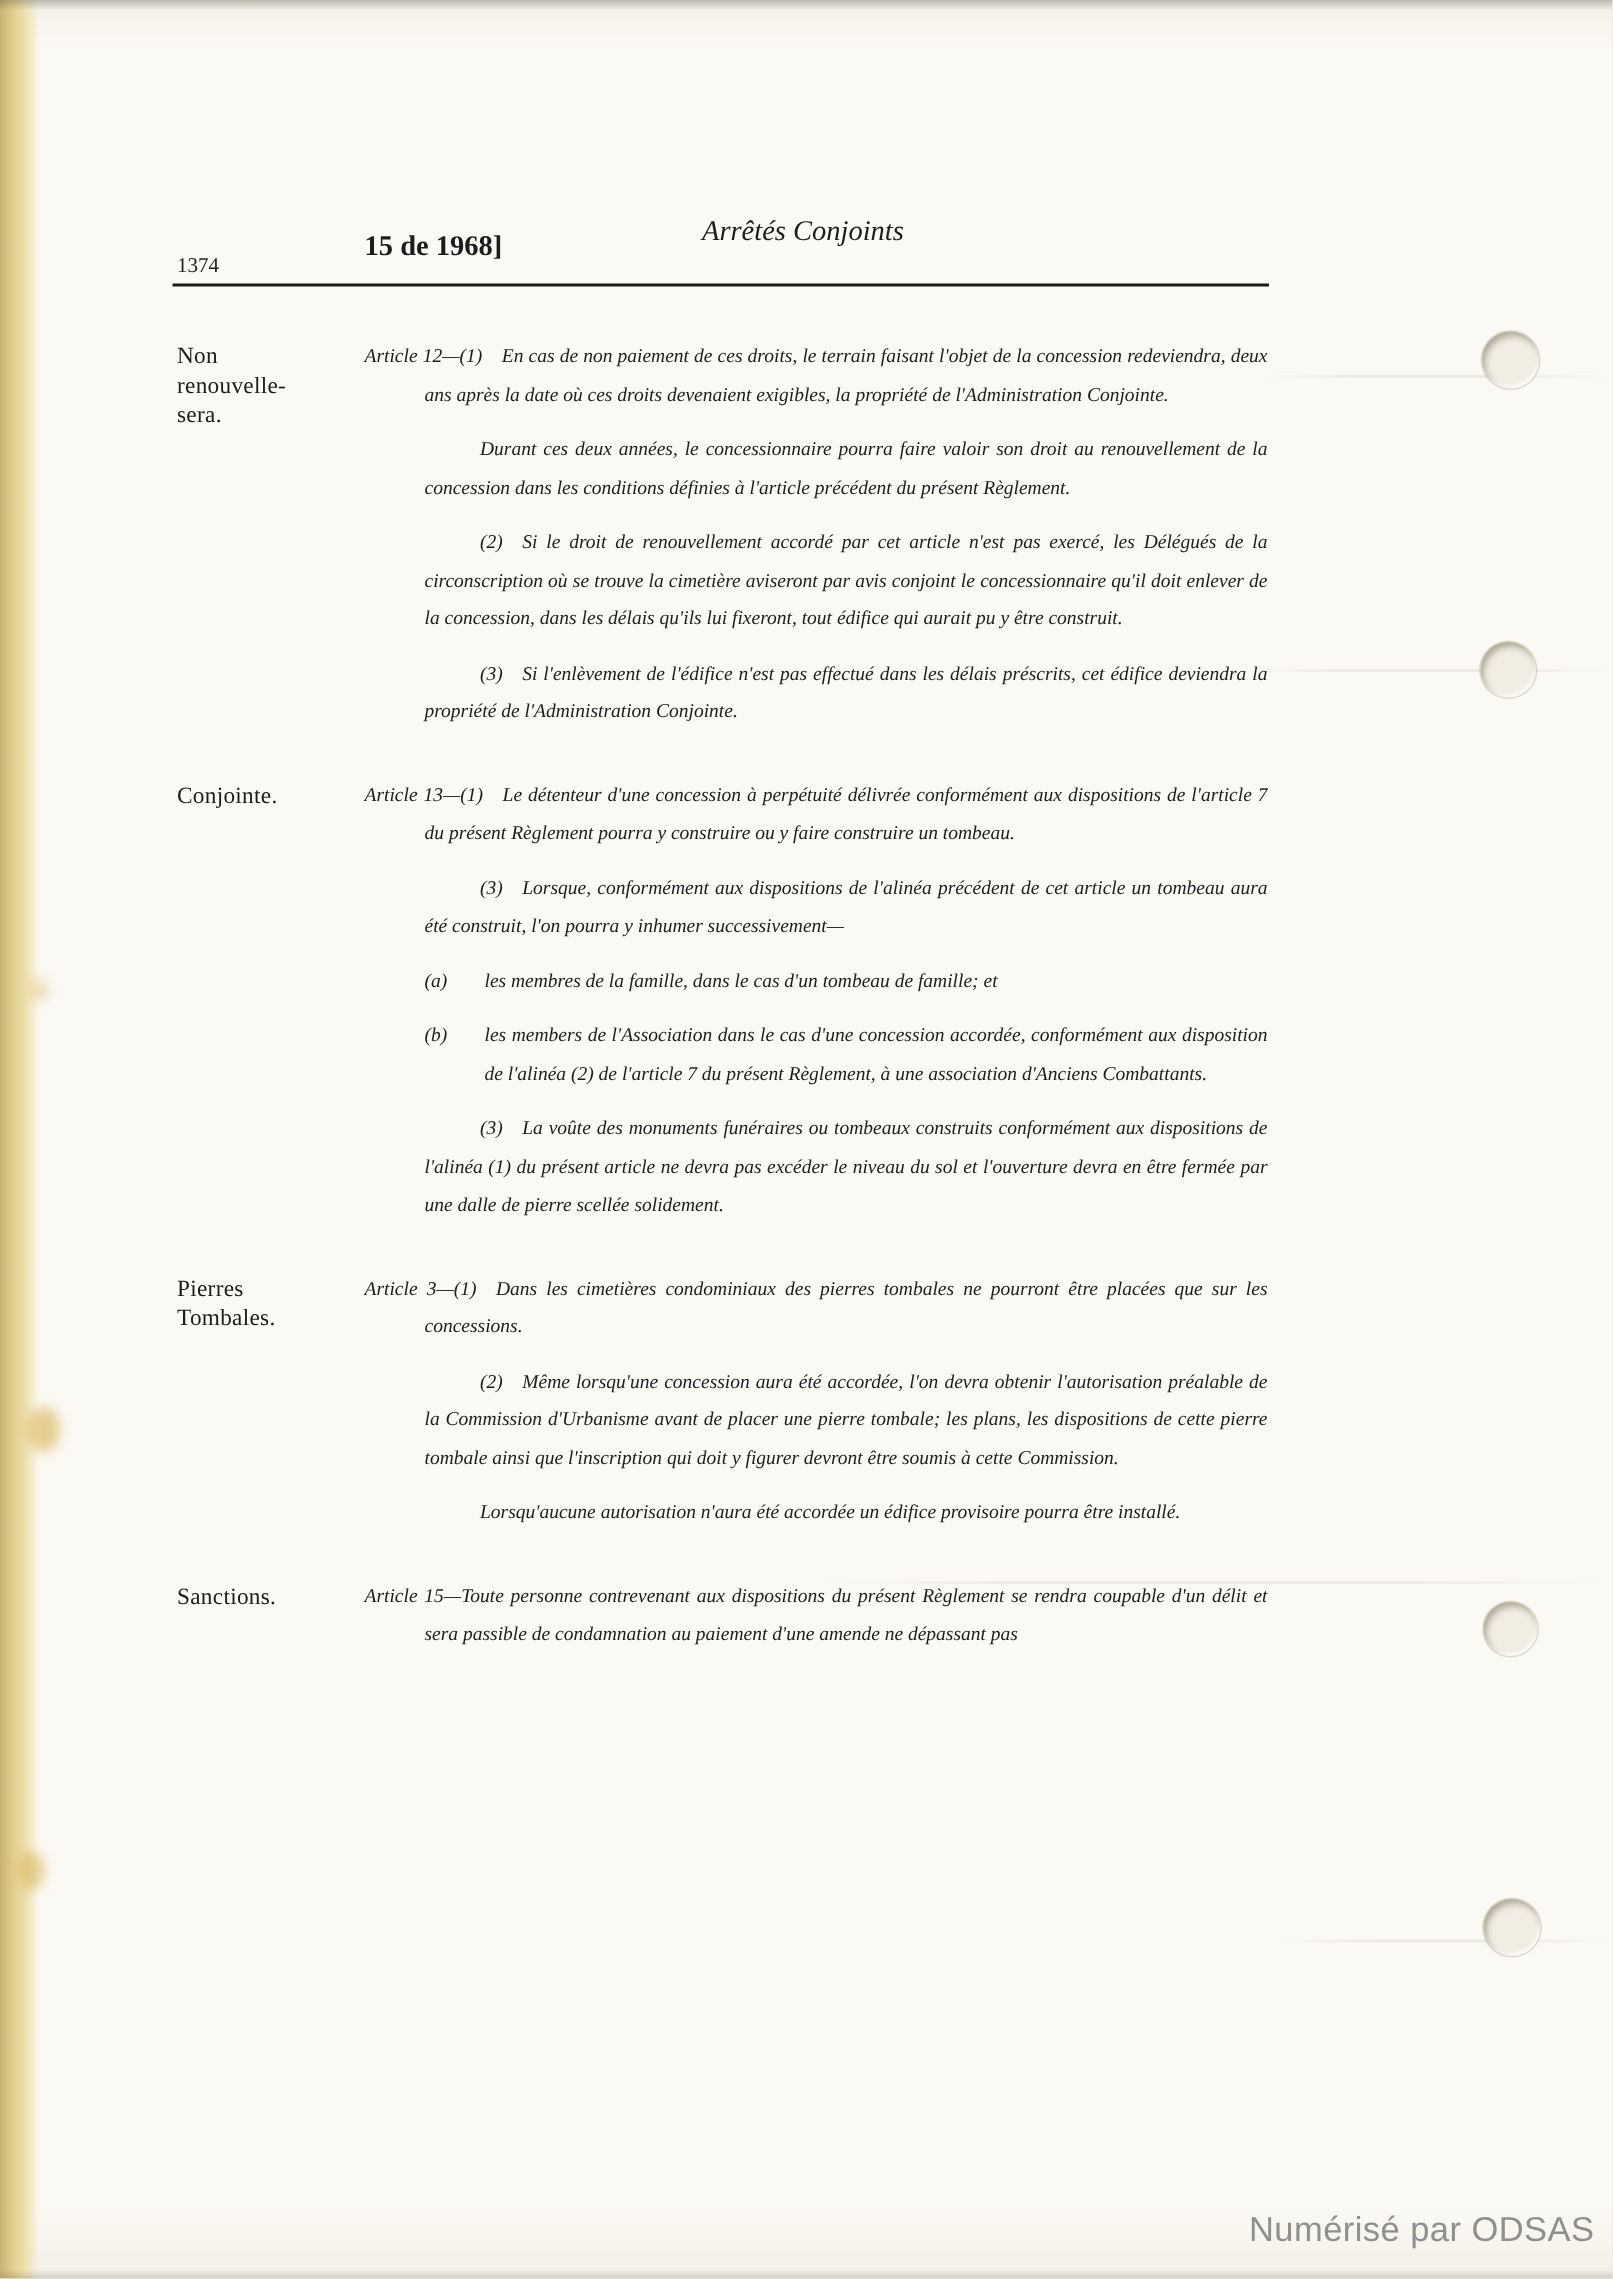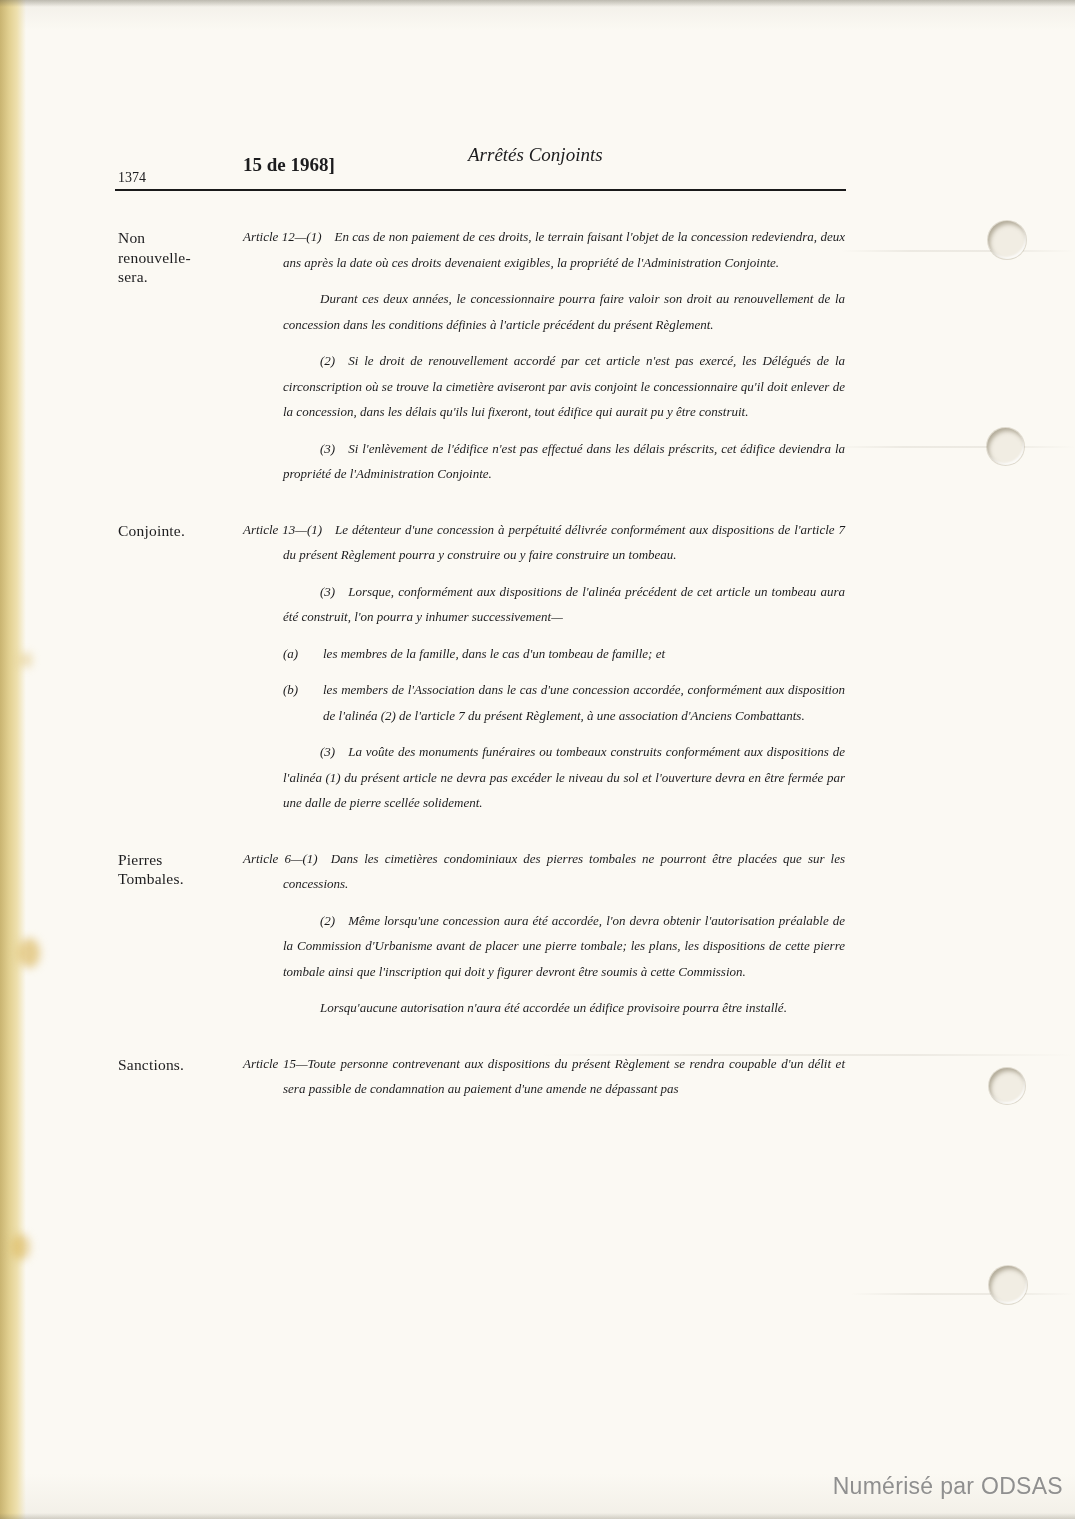--- a/index.html
+++ b/index.html
@@ -126,21 +126,21 @@
           <span class="li-text">les members de l'Association dans le cas d'une concession accordée, conformément aux disposition de l'alinéa (2) de l'article 7 du présent Règlement, à une association d'Anciens Combattants.</span>
         </div>
         <div class="para p-ind">(3) La voûte des monuments funéraires ou tombeaux construits conformément aux dispositions de l'alinéa (1) du présent article ne devra pas excéder le niveau du sol et l'ouverture devra en être fermée par une dalle de pierre scellée solidement.</div>
       </div>
     </section>
 
     <section class="article">
       <div class="note">Pierres
 Tombales.</div>
       <div class="atext">
-        <div class="para p-art">Article 6—(1) Dans les cimetières condominiaux des pierres tombales ne pourront être placées que sur les concessions.</div>
+        <div class="para p-art">Article 3—(1) Dans les cimetières condominiaux des pierres tombales ne pourront être placées que sur les concessions.</div>
         <div class="para p-ind">(2) Même lorsqu'une concession aura été accordée, l'on devra obtenir l'autorisation préalable de la Commission d'Urbanisme avant de placer une pierre tombale; les plans, les dispositions de cette pierre tombale ainsi que l'inscription qui doit y figurer devront être soumis à cette Commission.</div>
         <div class="para p-ind">Lorsqu'aucune autorisation n'aura été accordée un édifice provisoire pourra être installé.</div>
       </div>
     </section>
 
     <section class="article">
       <div class="note">Sanctions.</div>
       <div class="atext">
         <div class="para p-art">Article 15—Toute personne contrevenant aux dispositions du présent Règlement se rendra coupable d'un délit et sera passible de condamnation au paiement d'une amende ne dépassant pas</div>
       </div>

